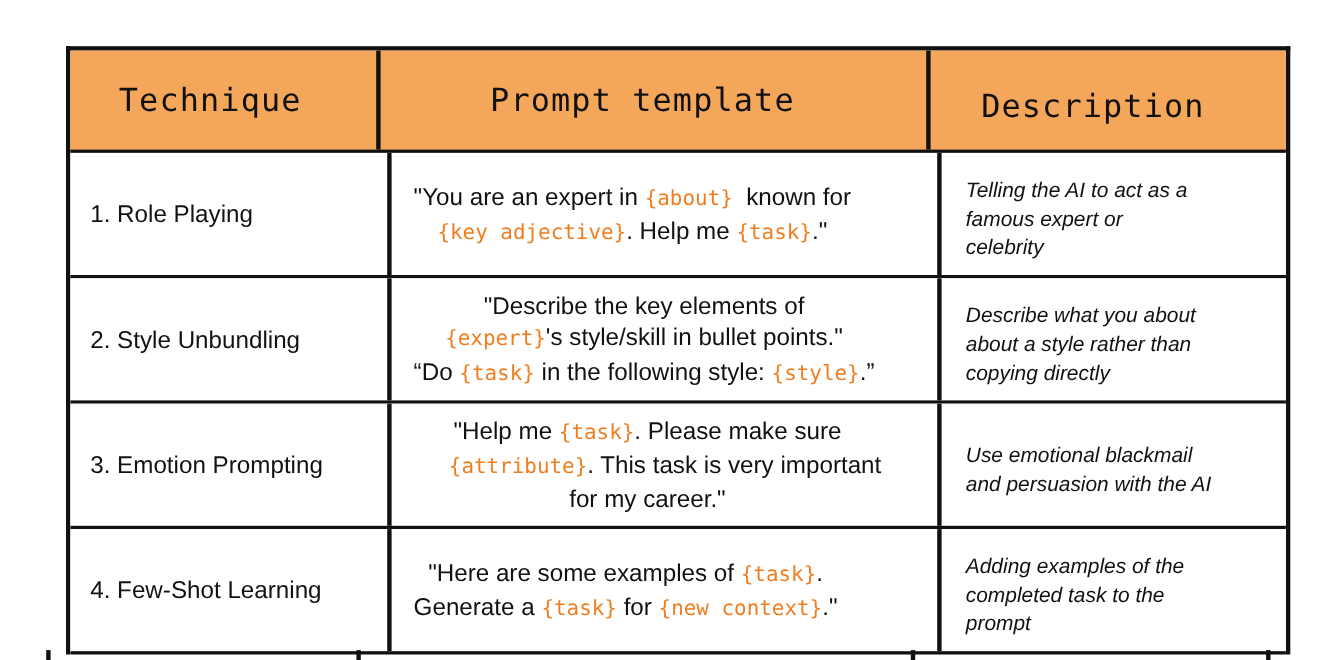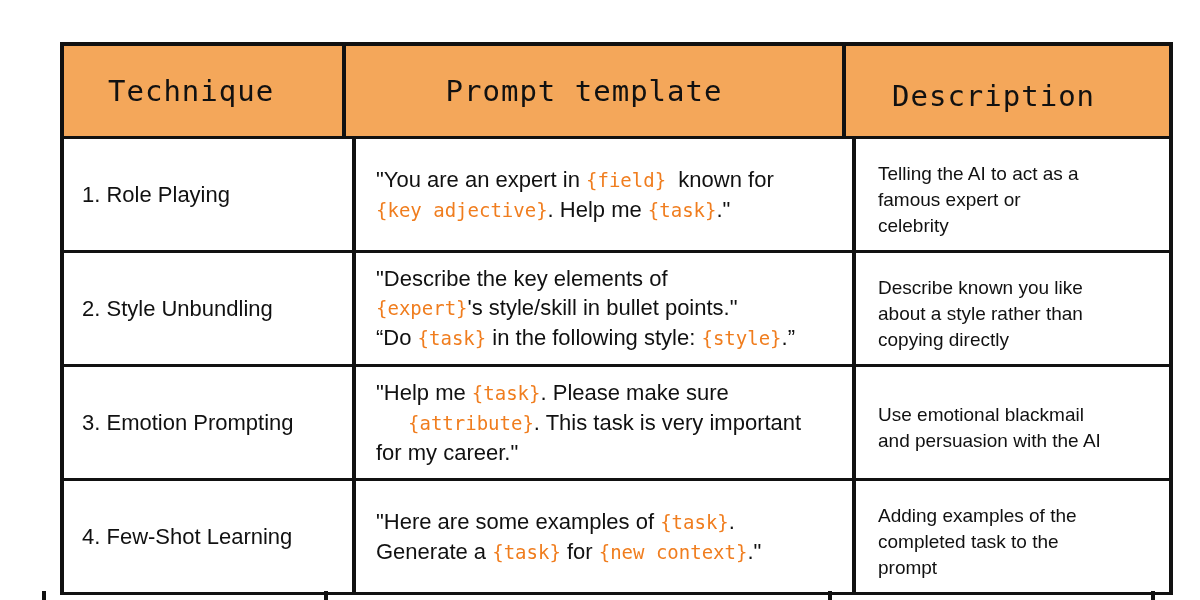--- a/index.html
+++ b/index.html
@@ -6,48 +6,48 @@
   body { width: 1200px; height: 600px; overflow: hidden; position: relative; font-family: "Liberation Sans", sans-serif; }
   .table {
     position: absolute; left: 60px; top: 42px; width: 1113px;
     border: 4px solid #111; box-sizing: border-box; border-bottom: none;
   }
   .row { display: flex; border-bottom: 3px solid #111; box-sizing: border-box; }
   .row.header { height: 93px; background: #f4a75a; }
   .row.body { height: 114px; background: #fff; }
   .cell { box-sizing: border-box; display: flex; align-items: center; }
   .c1 { width: 282px; border-right: 4px solid #111; }
-  .c2 { width: 500px; border-right: 4px solid #111; }
+  .c2 { width: 500px; border-right: 4px solid #111; text-align: center; }
   .c3 { flex: 1; margin-top: 10px; }
   .hcell { font-family: "DejaVu Sans Mono", monospace; font-size: 29px; color: #111; letter-spacing: 1px; }
   .header .c1 { padding-left: 44px; }
   .header .c2 { justify-content: center; padding-right: 20px; }
   .header .c3 { padding-left: 46px; }
   .technique { font-size: 22px; color: #111; padding-left: 8px; margin-left: 10px; }
   .template { font-size: 22px; color: #111; padding-left: 20px; line-height: 29px; }
-  .desc { font-size: 19px; color: #111; padding-left: 22px; line-height: 26px; }
+  .desc { font-size: 19px; color: #111; padding-left: 22px; line-height: 26px; font-style: italic; }
   .var { color: #f07d1e; font-family: "DejaVu Sans Mono", monospace; font-size: 19px; }
   .tail { position: absolute; left: 42px; top: 591px; width: 1113px; height: 9px; }
   .tail .v { position: absolute; top: 0; bottom: 0; width: 4px; background: #111; }
 </style>
 </head>
 <body>
 
 <div class="table">
   <div class="row header">
     <div class="cell c1 hcell">Technique</div>
     <div class="cell c2 hcell">Prompt template</div>
     <div class="cell c3 hcell">Description</div>
   </div>
   <div id="rows">
       <div class="row body">
         <div class="cell c1 technique">1. Role Playing</div>
         <div class="cell c2 template">
           <div>
-            <div><span style="white-space: pre;">"You are an expert in </span><span class="var" style="white-space: pre;">{field}</span><span style="white-space: pre;">  known for</span></div>
+            <div><span style="white-space: pre;">"You are an expert in </span><span class="var" style="white-space: pre;">{about}</span><span style="white-space: pre;">  known for</span></div>
             <div><span class="var" style="white-space: pre;">{key adjective}</span><span style="white-space: pre;">. Help me </span><span class="var" style="white-space: pre;">{task}</span><span style="white-space: pre;">."</span></div>
           </div>
         </div>
         <div class="cell c3 desc">
           <div>
             <div>Telling the AI to act as a</div>
             <div>famous expert or</div>
             <div>celebrity</div>
           </div>
         </div>
@@ -56,21 +56,21 @@
         <div class="cell c1 technique">2. Style Unbundling</div>
         <div class="cell c2 template">
           <div>
             <div><span style="white-space: pre;">"Describe the key elements of</span></div>
             <div><span class="var" style="white-space: pre;">{expert}</span><span style="white-space: pre;">'s style/skill in bullet points."</span></div>
             <div><span style="white-space: pre;">“Do </span><span class="var" style="white-space: pre;">{task}</span><span style="white-space: pre;"> in the following style: </span><span class="var" style="white-space: pre;">{style}</span><span style="white-space: pre;">.”</span></div>
           </div>
         </div>
         <div class="cell c3 desc">
           <div>
-            <div>Describe known you like</div>
+            <div>Describe what you about</div>
             <div>about a style rather than</div>
             <div>copying directly</div>
           </div>
         </div>
       </div>
       <div class="row body">
         <div class="cell c1 technique">3. Emotion Prompting</div>
         <div class="cell c2 template">
           <div>
             <div><span style="white-space: pre;">"Help me </span><span class="var" style="white-space: pre;">{task}</span><span style="white-space: pre;">. Please make sure</span></div>

